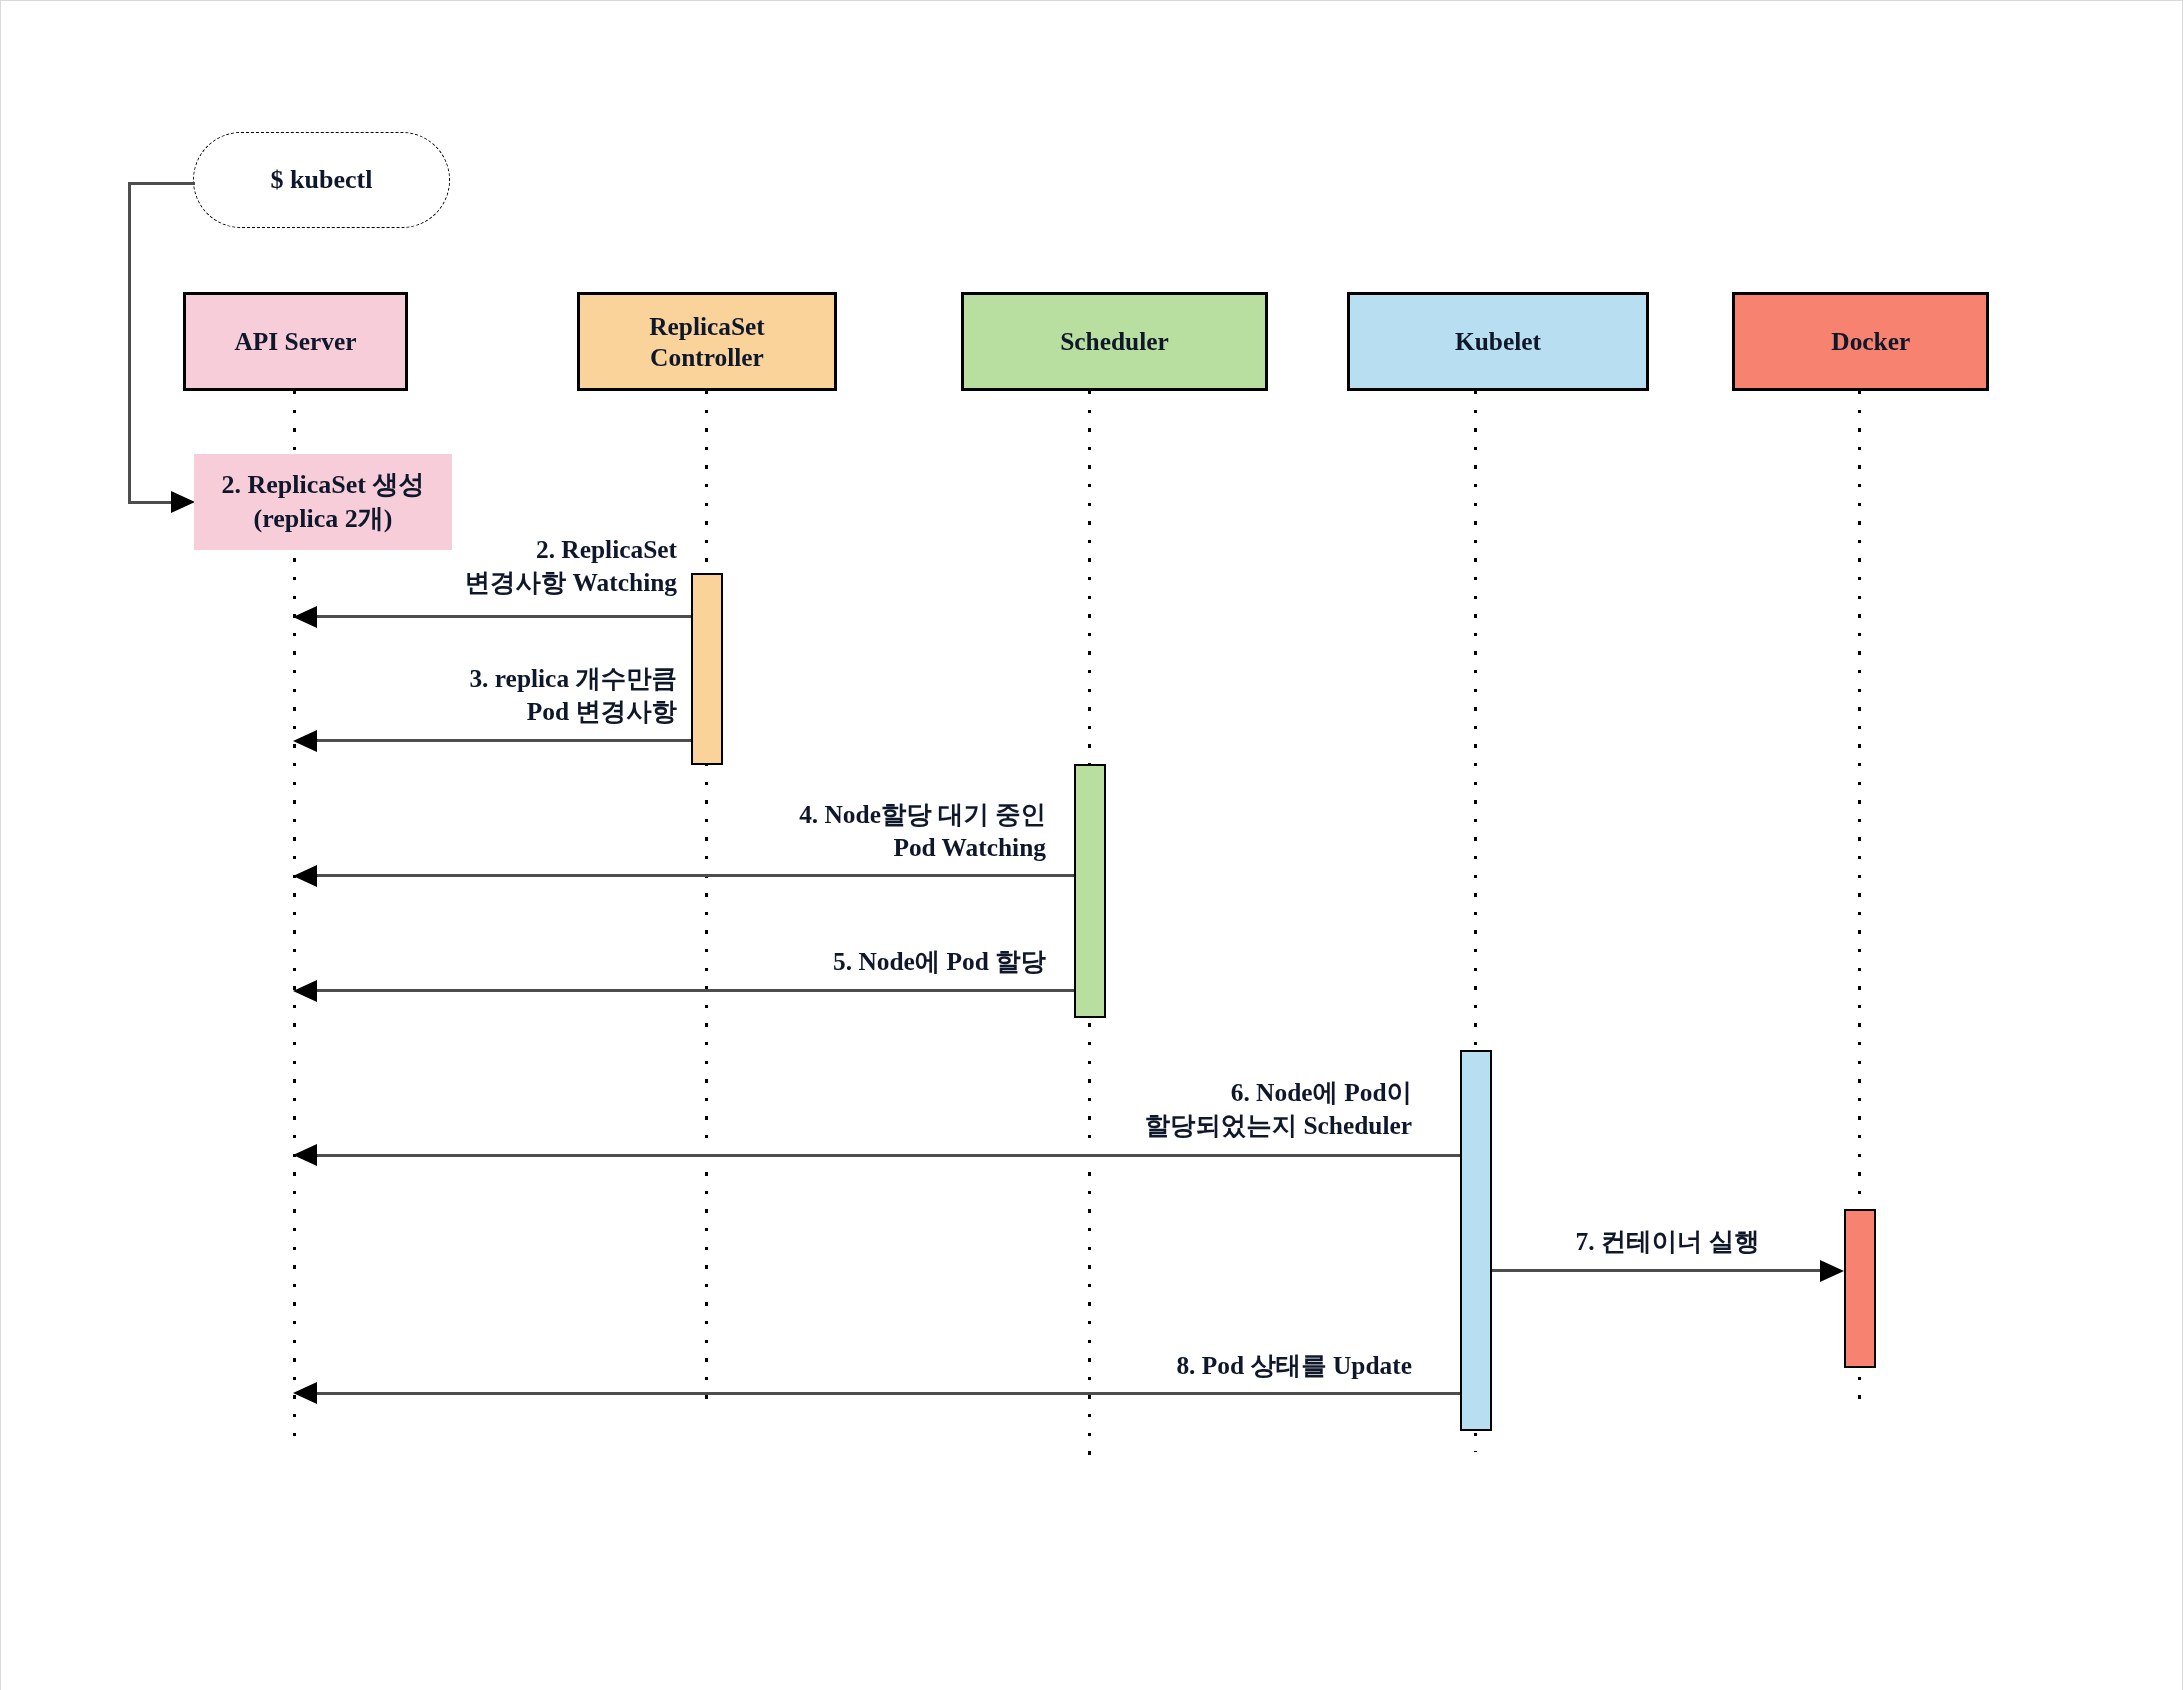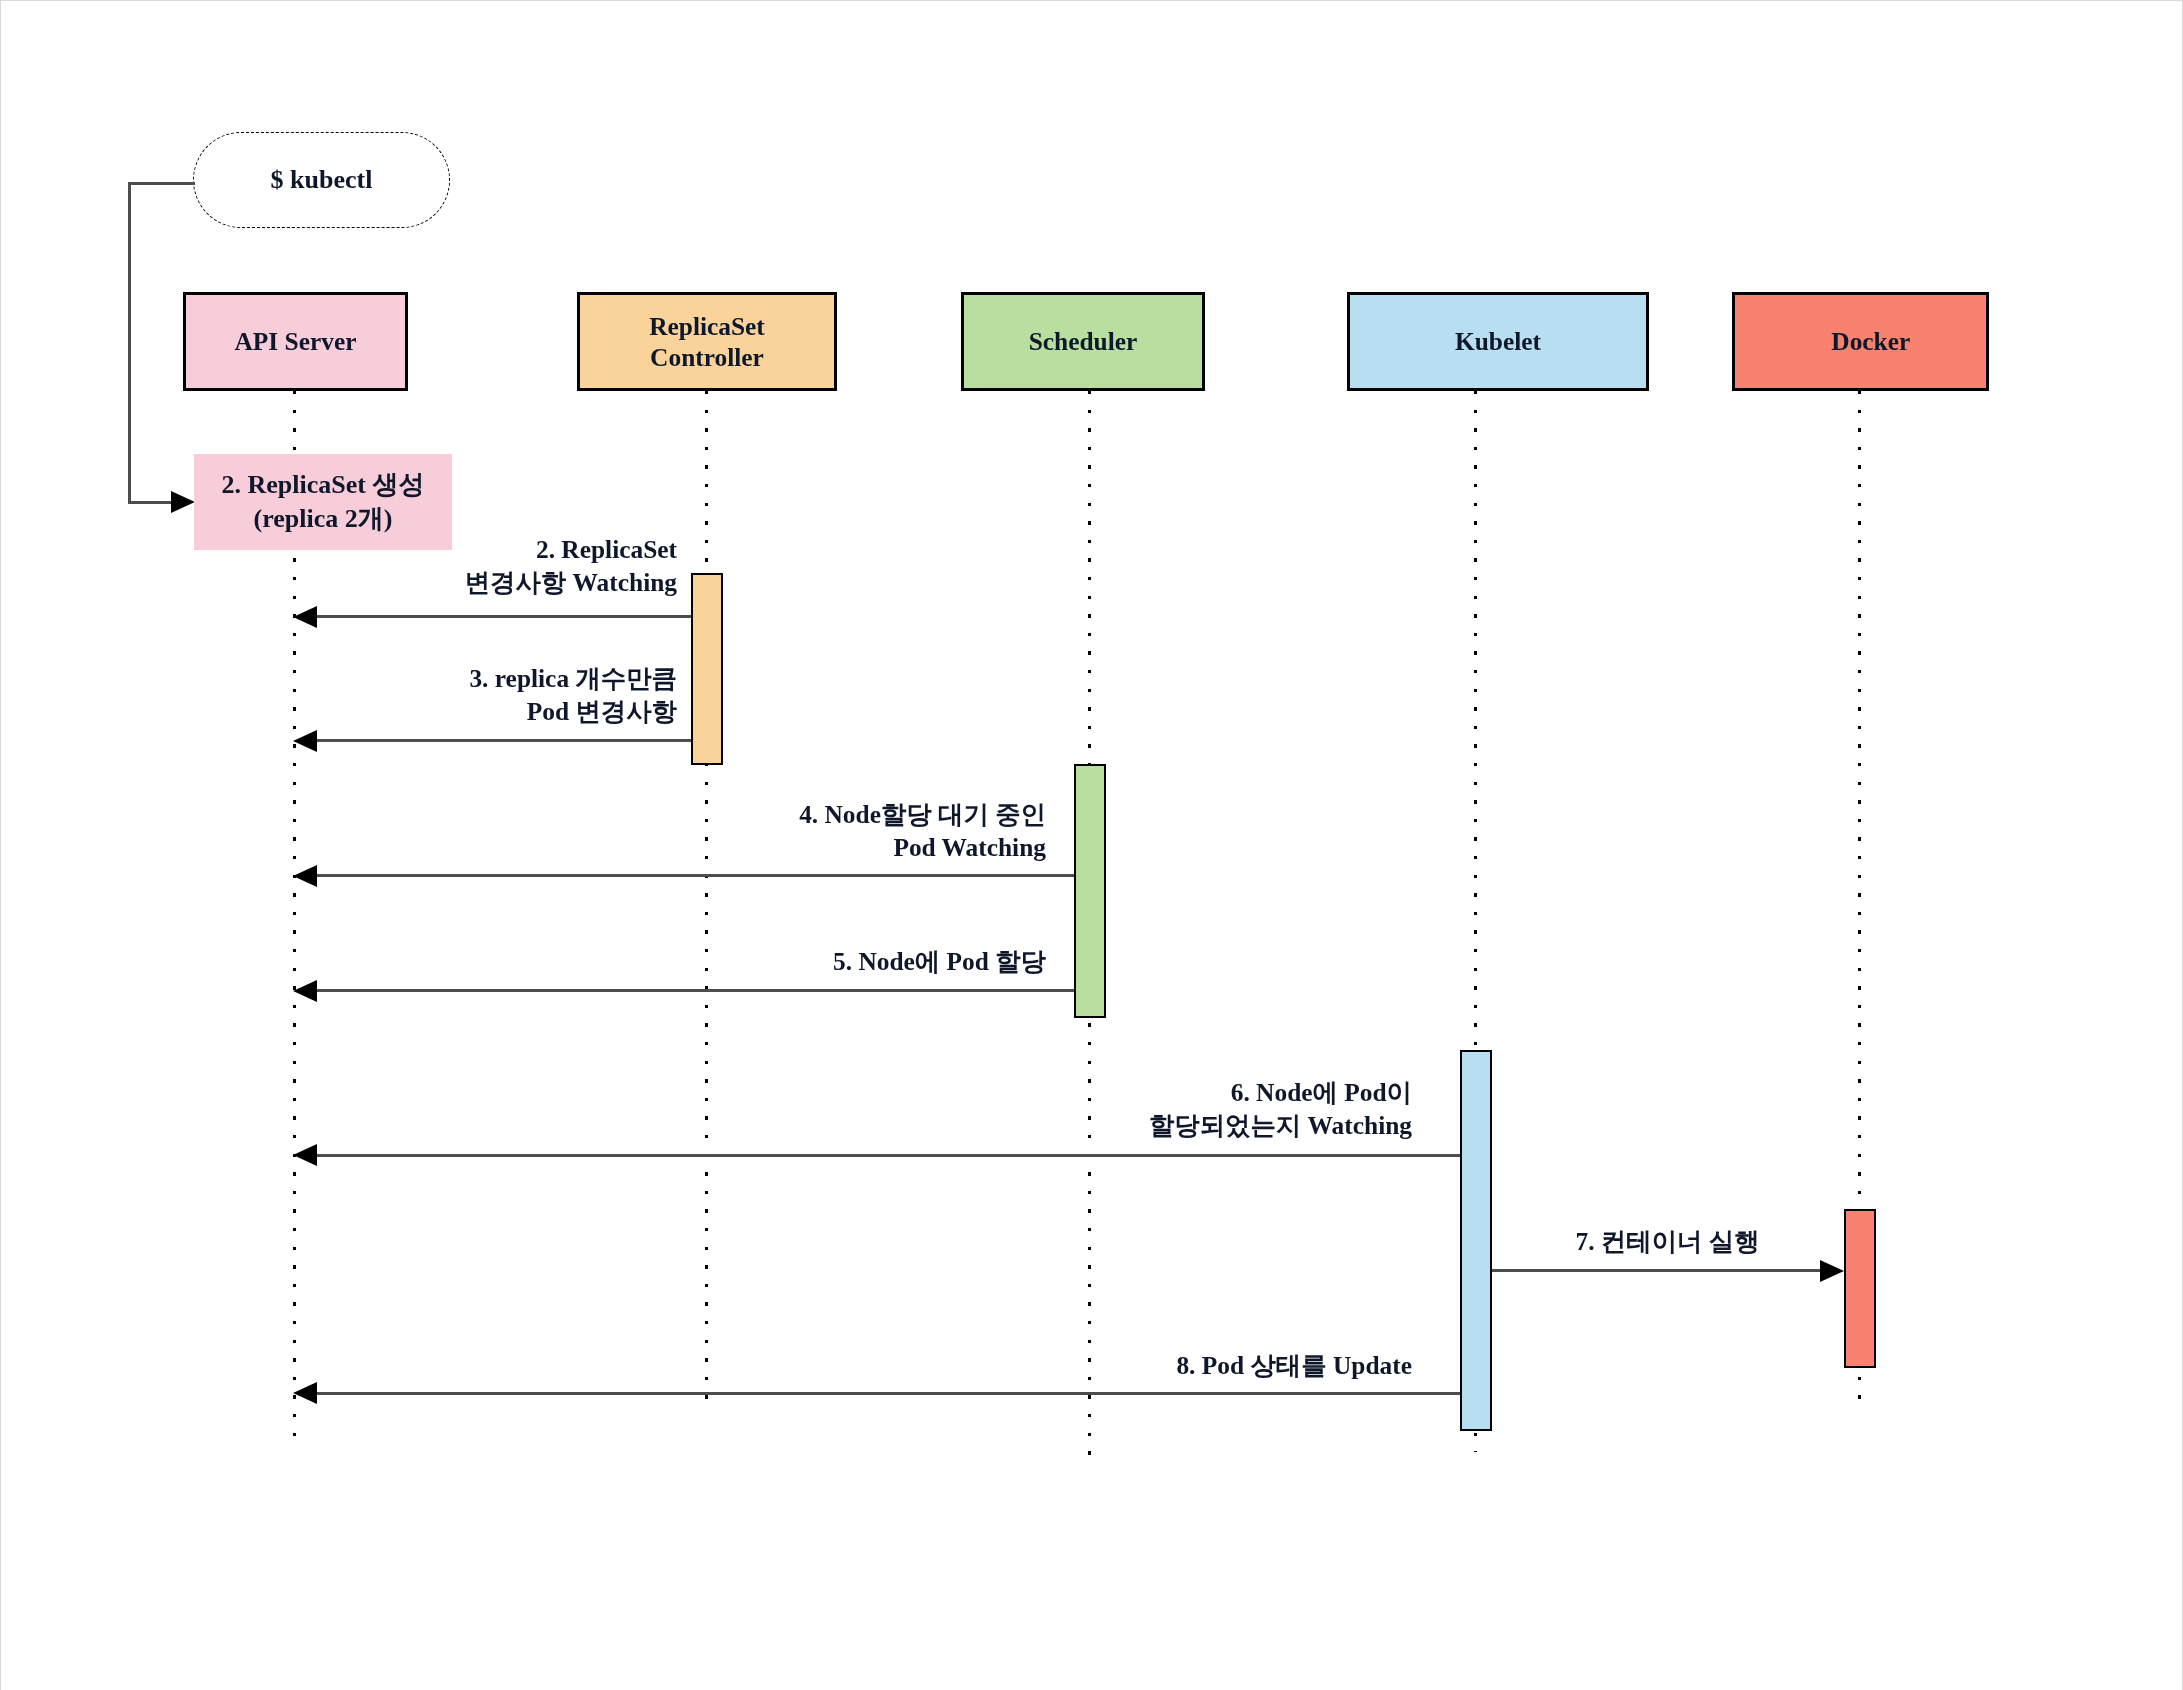--- a/index.html
+++ b/index.html
@@ -83,21 +83,21 @@
   <div class="conn" style="left:127px;top:181px;width:2.5px;height:321px;"></div>
   <div class="conn" style="left:127px;top:500px;width:44px;height:2.5px;"></div>
   <div class="head-right" style="left:170px;top:490px;"></div>
 
   <div class="actor" style="left: 182px; width: 225px; background-color: rgb(247, 205, 217);">
     <span>API Server</span>
   </div>
   <div class="actor" style="left: 576px; width: 260px; background-color: rgb(249, 211, 154);">
     <span>ReplicaSet Controller</span>
   </div>
-  <div class="actor" style="left: 960px; width: 244px; background-color: rgb(185, 223, 160);">
+  <div class="actor" style="left: 960px; width: 307px; background-color: rgb(185, 223, 160);">
     <span>Scheduler</span>
   </div>
   <div class="actor" style="left: 1346px; width: 302px; background-color: rgb(184, 222, 241);">
     <span>Kubelet</span>
   </div>
   <div class="actor" style="left: 1731px; width: 257px; background-color: rgb(247, 130, 112); padding-left: 46px;">
     <span>Docker</span>
   </div>
 
   <div class="lifeline" style="left:292px;top:390px;height:1055px;"></div>
@@ -138,21 +138,21 @@
   <div class="head-left" style="left:292px;top:864px;"></div>
 
   <div class="msg-label" style="right:1136px;top:944px;">
     <div>5. Node에 Pod 할당</div>
   </div>
   <div class="msg-line" style="left:314px;top:988px;width:759px;"></div>
   <div class="head-left" style="left:292px;top:979px;"></div>
 
   <div class="msg-label" style="right:770px;top:1075px;">
     <div>6. Node에 Pod이</div>
-    <div>할당되었는지 Watching</div>
+    <div>할당되었는지 Scheduler</div>
   </div>
   <div class="msg-line" style="left:314px;top:1153px;width:1145px;"></div>
   <div class="head-left" style="left:292px;top:1143px;"></div>
 
   <div class="msg-label center" style="left:1535px;top:1224px;width:263px;">
     <div>7. 컨테이너 실행</div>
   </div>
   <div class="msg-line" style="left:1491px;top:1268px;width:331px;"></div>
   <div class="head-right" style="left:1819px;top:1259px;"></div>
 

